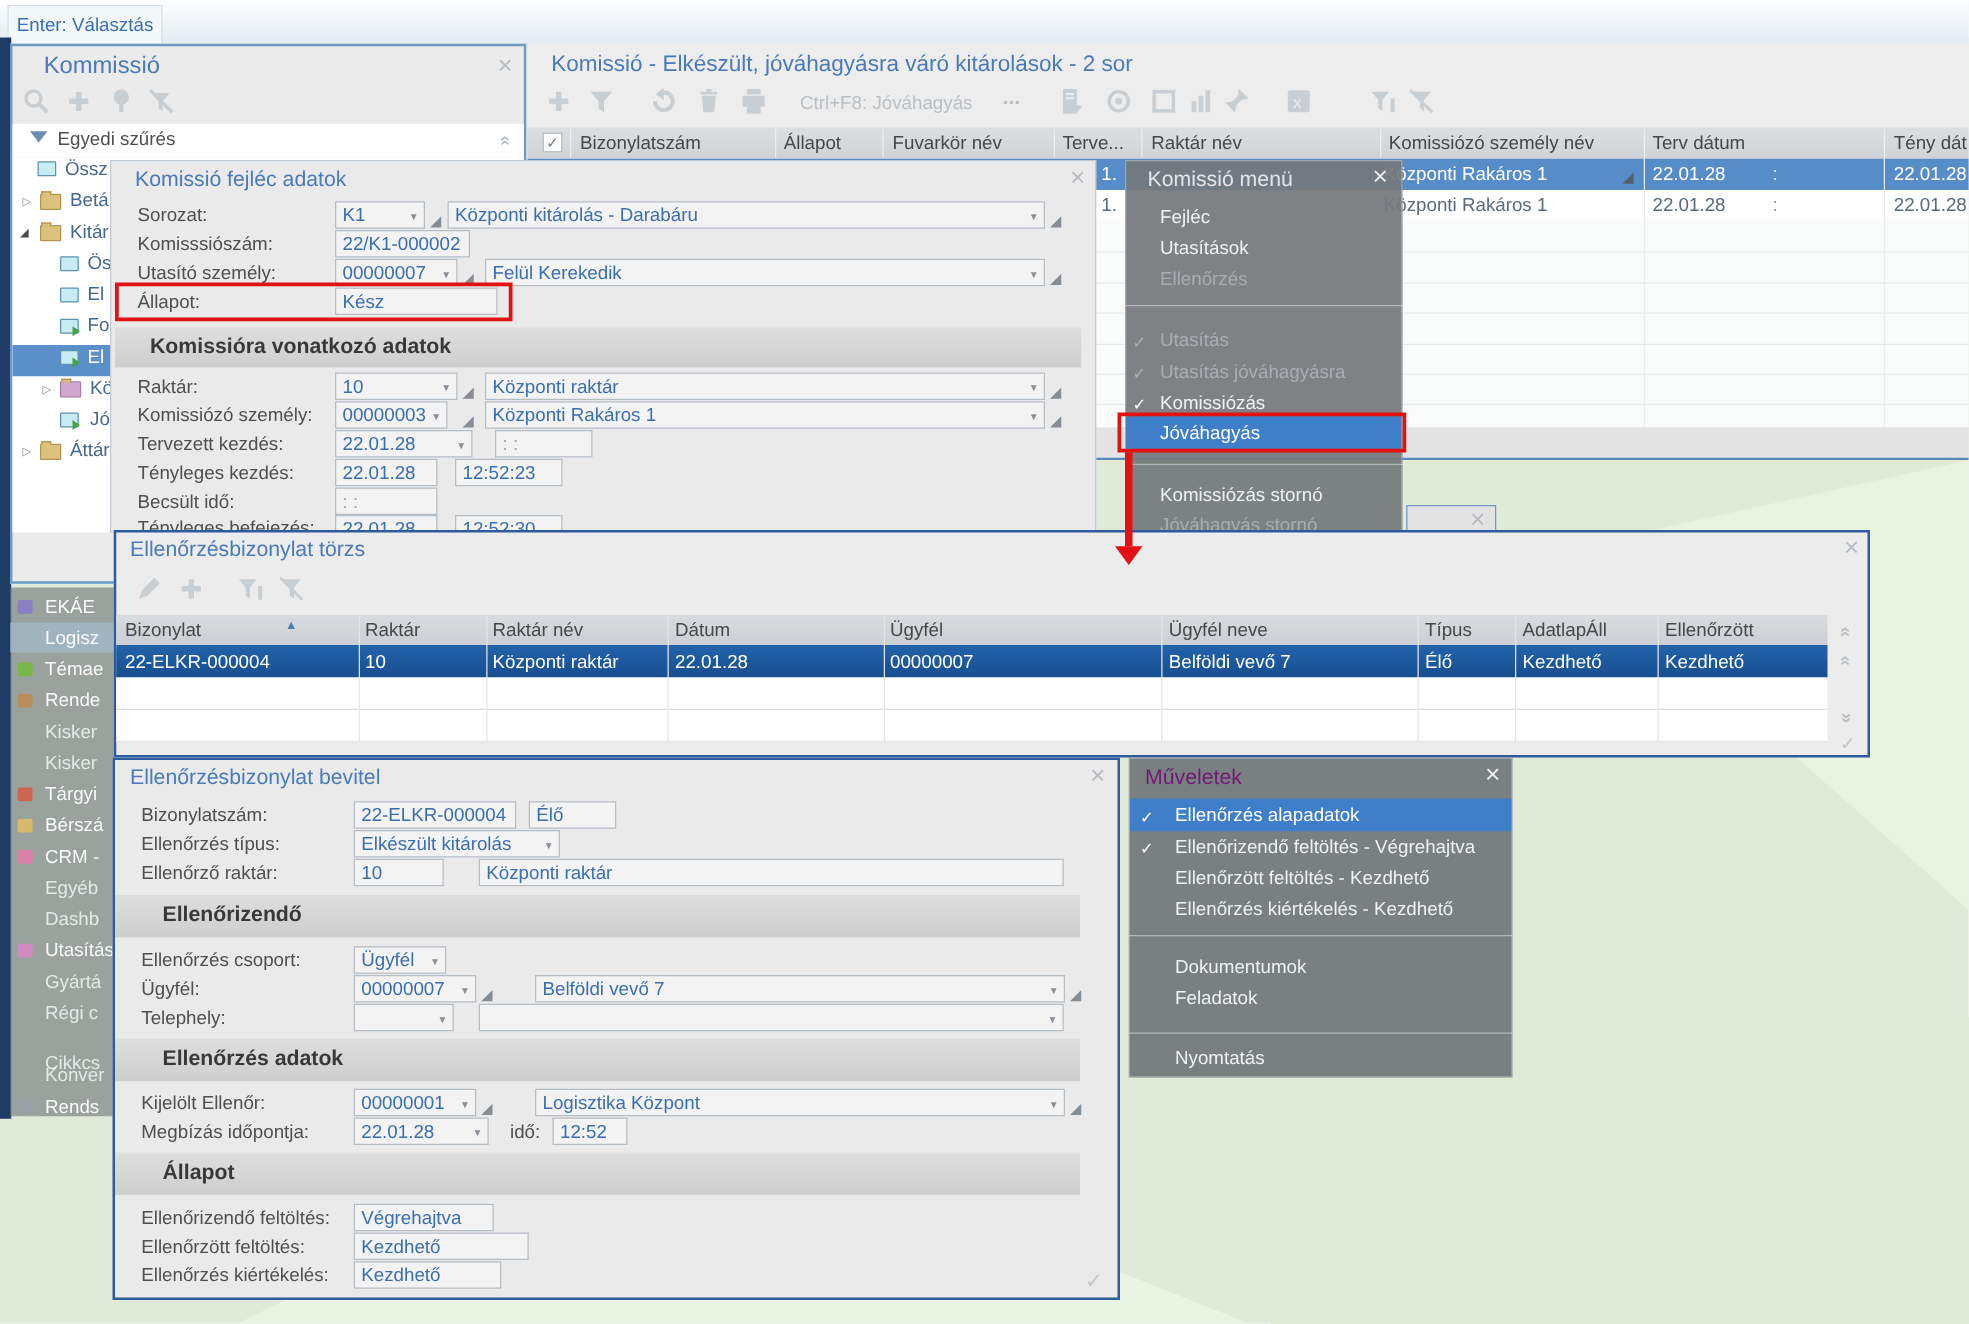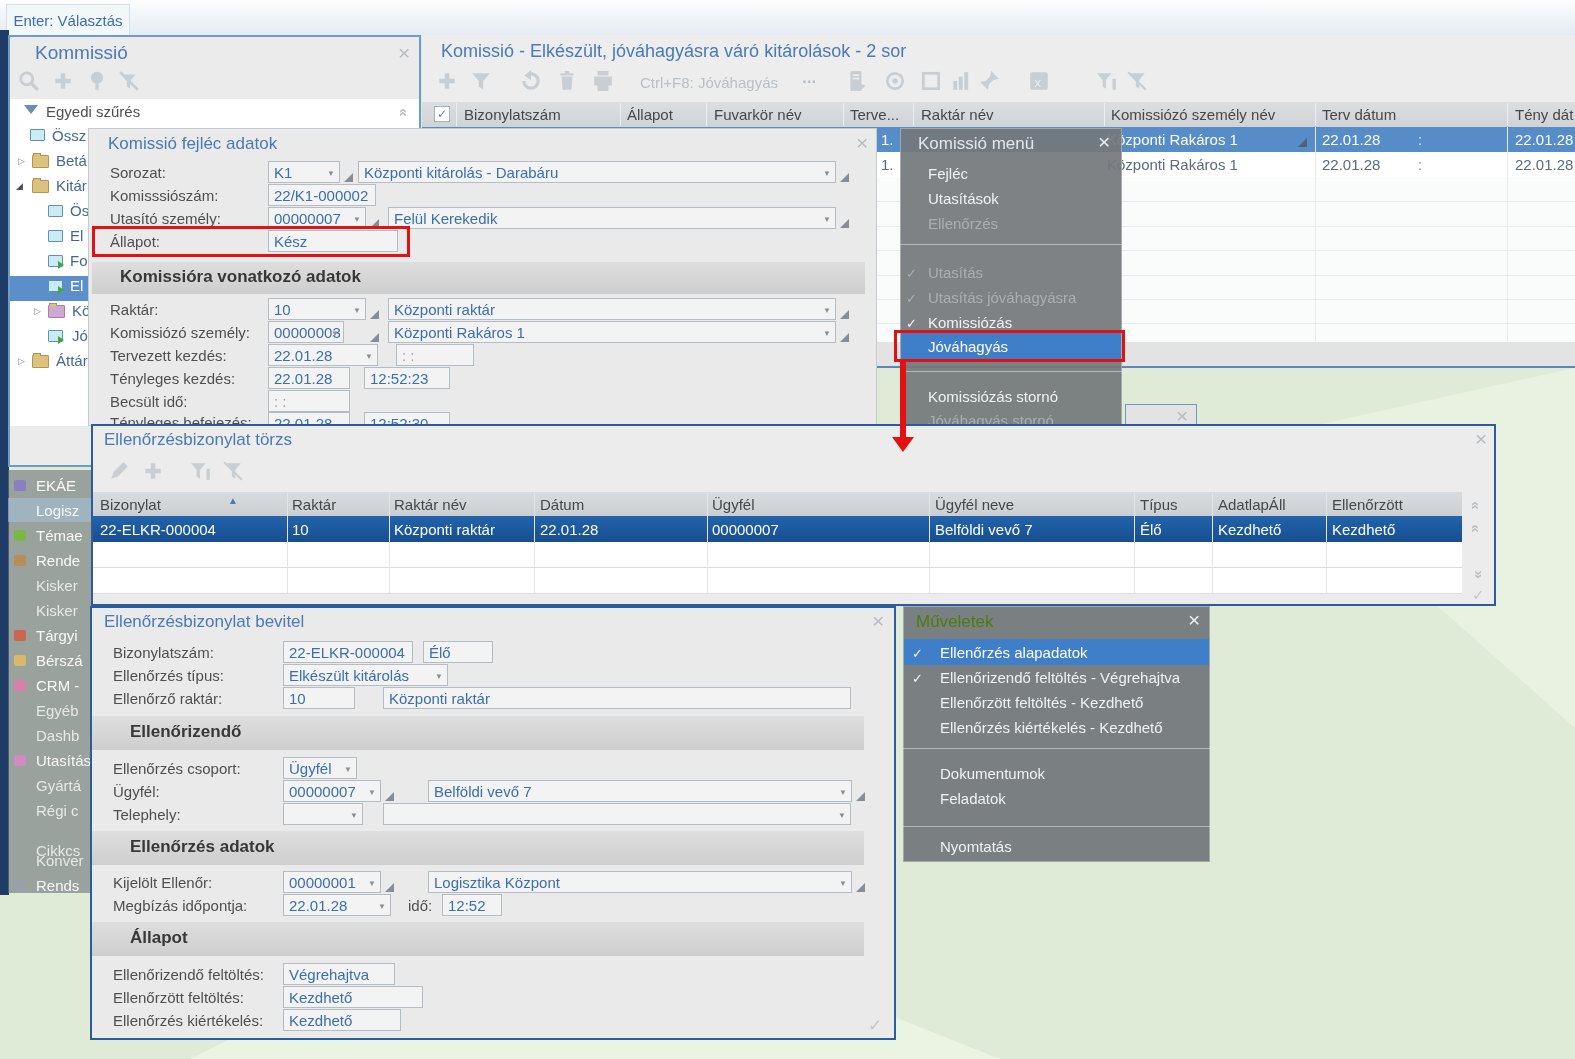--- a/index.html
+++ b/index.html
@@ -317,21 +317,21 @@
   <span class="a" style="left:28px;top:5px;">Komissióra vonatkozó adatok</span>
   </div>
 
 <div class="a lbl" style="left:110px;top:301px;z-index:5;">Raktár:</div>
 <div class="a inp combo" style="left:268px;top:298px;width:98px;z-index:5;"><span>10</span></div>
 <div class="a corner" style="left:370px;top:310px;z-index:5;"></div>
 <div class="a inp combo" style="left:388px;top:298px;width:448px;z-index:5;"><span>Központi raktár</span></div>
 <div class="a corner" style="left:840px;top:310px;z-index:5;"></div>
 
 <div class="a lbl" style="left:110px;top:324px;z-index:5;">Komissiózó személy:</div>
-<div class="a inp combo" style="left:268px;top:321px;width:76px;z-index:5;"><span>00000003</span></div>
+<div class="a inp combo" style="left:268px;top:321px;width:90px;z-index:5;"><span>00000003</span></div>
 <div class="a corner" style="left:370px;top:333px;z-index:5;"></div>
 <div class="a inp combo" style="left:388px;top:321px;width:448px;z-index:5;"><span>Központi Rakáros 1</span></div>
 <div class="a corner" style="left:840px;top:333px;z-index:5;"></div>
 
 <div class="a lbl" style="left:110px;top:347px;z-index:5;">Tervezett kezdés:</div>
 <div class="a inp combo" style="left:268px;top:344px;width:110px;z-index:5;"><span>22.01.28</span></div>
 <div class="a inp" style="left:396px;top:344px;width:78px;color:#9aa6b2;z-index:5;"><span>:  :</span></div>
 
 <div class="a lbl" style="left:110px;top:370px;z-index:5;">Tényleges kezdés:</div>
 <div class="a inp" style="left:268px;top:367px;width:82px;z-index:5;"><span>22.01.28</span></div>
@@ -481,21 +481,21 @@
 
 <div class="a lbl" style="left:113px;top:966px;z-index:7;">Ellenőrizendő feltöltés:</div>
 <div class="a inp" style="left:283px;top:963px;width:112px;z-index:7;"><span>Végrehajtva</span></div>
 <div class="a lbl" style="left:113px;top:989px;z-index:7;">Ellenőrzött feltöltés:</div>
 <div class="a inp" style="left:283px;top:986px;width:140px;z-index:7;"><span>Kezdhető</span></div>
 <div class="a lbl" style="left:113px;top:1012px;z-index:7;">Ellenőrzés kiértékelés:</div>
 <div class="a inp" style="left:283px;top:1009px;width:118px;z-index:7;"><span>Kezdhető</span></div>
 <div class="a" style="left:868px;top:1015px;color:#c2c7cc;font-size:17px;z-index:7;">✓</div>
 
 <div class="a" style="left:903px;top:606px;width:307px;height:256px;background:rgba(116,120,124,0.94);border:1px solid rgba(205,210,214,0.5);z-index:8;"></div>
-<div class="a" style="left:916px;top:612px;font-size:17px;color:#4d7c0f;z-index:8;">Műveletek</div>
+<div class="a" style="left:916px;top:612px;font-size:17px;color:#701a75;z-index:8;">Műveletek</div>
 <div class="a xw" style="left:1188px;top:611px;z-index:8;"></div>
 <div class="a" style="left:904px;top:639px;width:305px;height:26px;background:#3f7ec8;z-index:8;"></div>
 <div class="a chk" style="left:912px;top:646px;z-index:8;">✓</div>
 <div class="a mi" style="left:940px;top:644px;color:#fff;z-index:8;">Ellenőrzés alapadatok</div>
 <div class="a chk" style="left:912px;top:671px;z-index:8;">✓</div>
 <div class="a mi" style="left:940px;top:669px;z-index:8;">Ellenőrizendő feltöltés - Végrehajtva</div>
 <div class="a mi" style="left:940px;top:694px;z-index:8;">Ellenőrzött feltöltés - Kezdhető</div>
 <div class="a mi" style="left:940px;top:719px;z-index:8;">Ellenőrzés kiértékelés - Kezdhető</div>
 <div class="a" style="left:903px;top:748px;width:307px;height:1px;background:rgba(235,238,240,0.5);z-index:8;"></div>
 <div class="a mi" style="left:940px;top:765px;z-index:8;">Dokumentumok</div>

